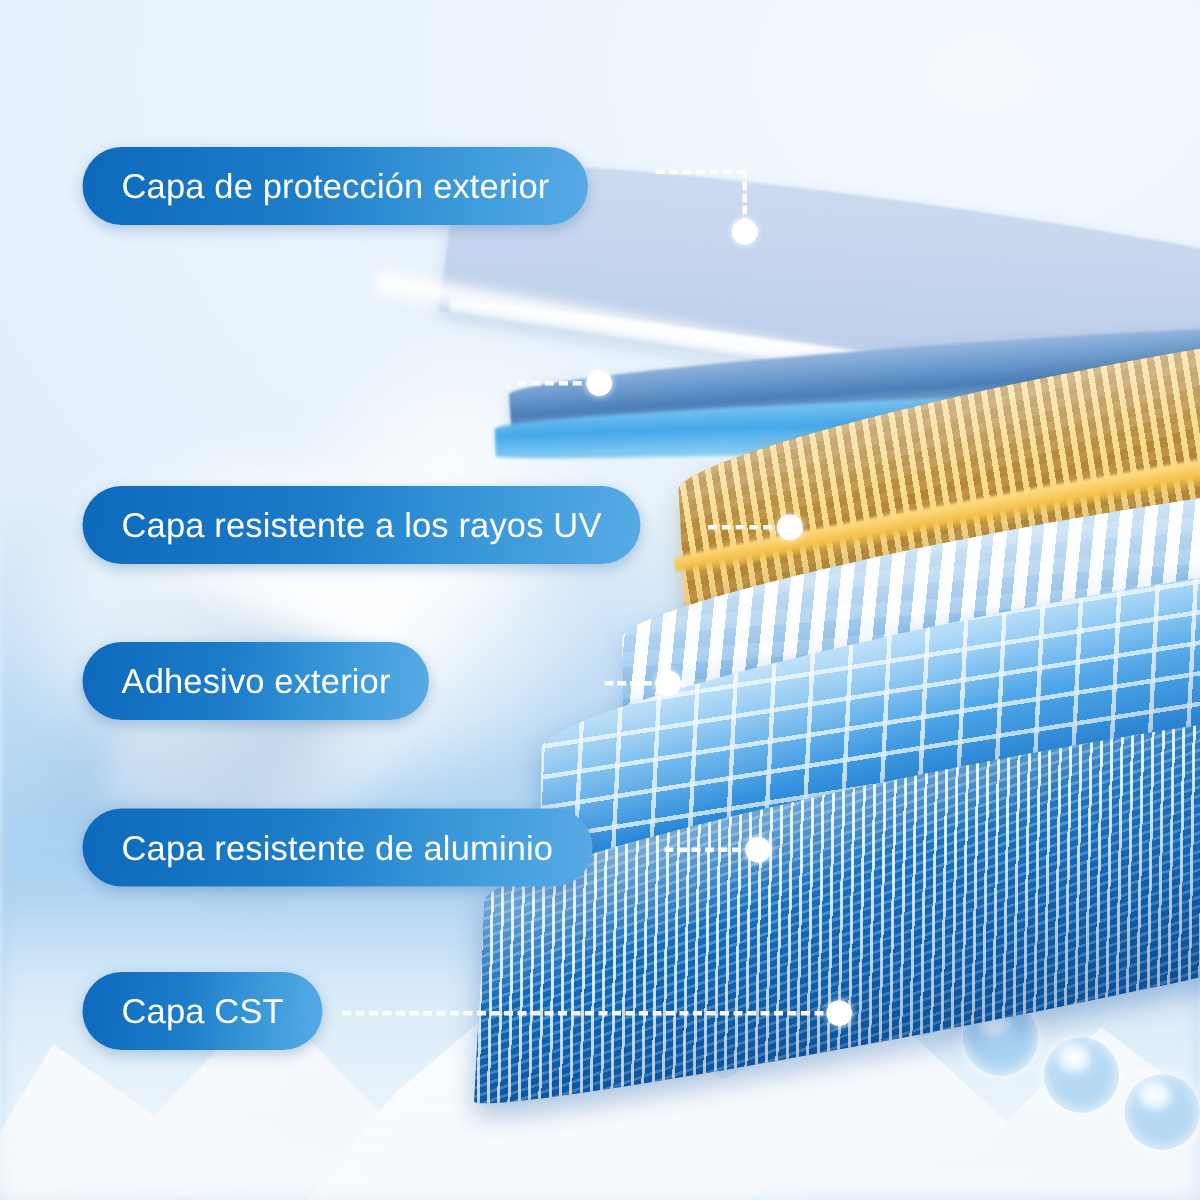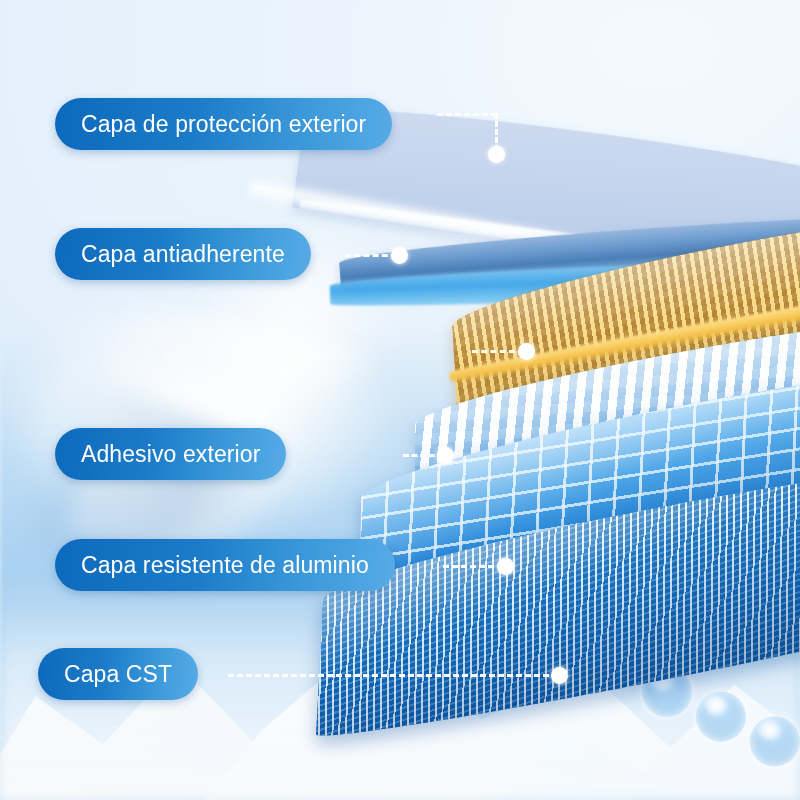--- a/index.html
+++ b/index.html
@@ -240,30 +240,30 @@
   <div class="conn" style="left:443px;top:565px;width:60px;"></div>
   <div class="dot" style="left:497px;top:558px;"></div>
 
   <div class="conn" style="left:228px;top:674px;width:330px;"></div>
   <div class="dot" style="left:551px;top:667px;"></div>
 
   <div class="label" style="left:55px;top:98px;justify-content:center;">
     <span>Capa de protección exterior</span>
   </div>
 
-  <div class="label" style="left:55px;top:228px;">
-    <span>Capa antiadherente</span>
-  </div>
-
+
+  <div class="label" style="left:55px;top:324px;">
+    <span>Capa resistente a los rayos UV</span>
+  </div>
 
   <div class="label" style="left:55px;top:428px;">
     <span>Adhesivo exterior</span>
   </div>
 
   <div class="label" style="left:55px;top:539px;">
     <span>Capa resistente de aluminio</span>
   </div>
 
-  <div class="label" style="left:38px;top:648px;align-items:center;">
+  <div class="label" style="left:55px;top:648px;align-items:center;">
     <span>Capa CST</span>
   </div>
 
 </div>
 
 </body></html>

